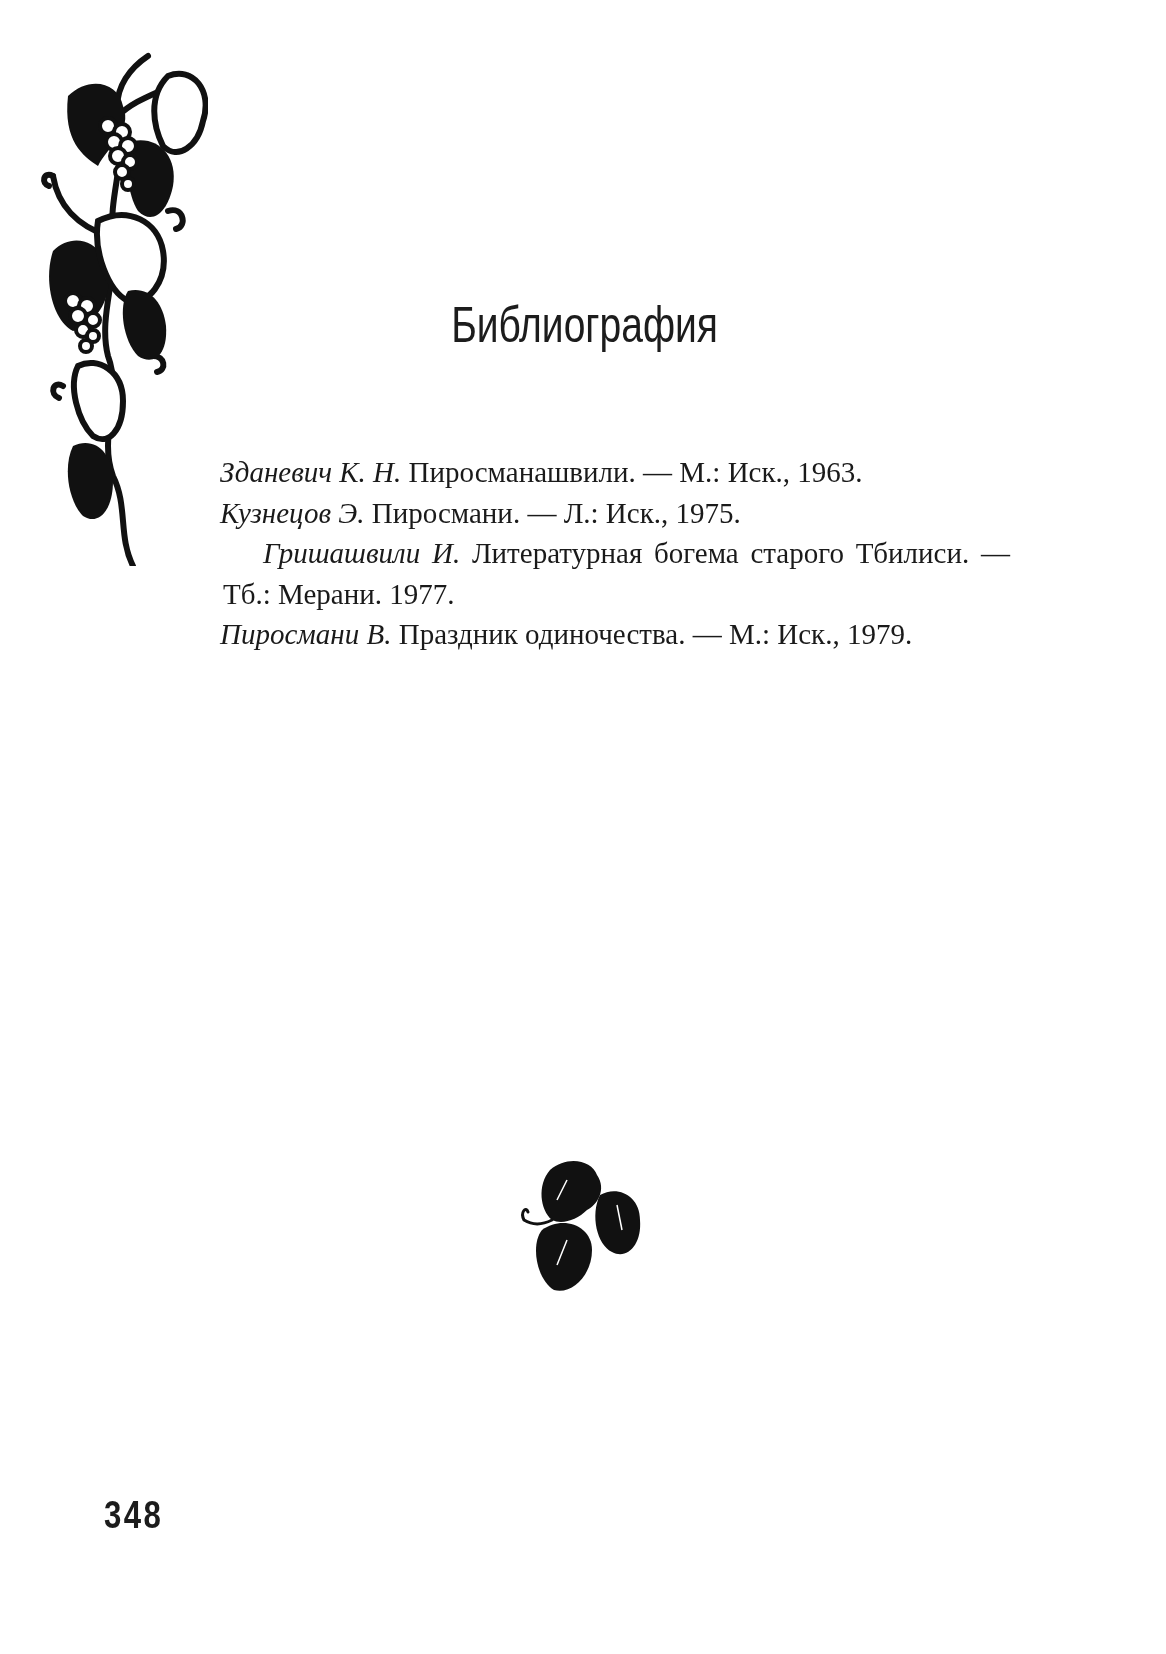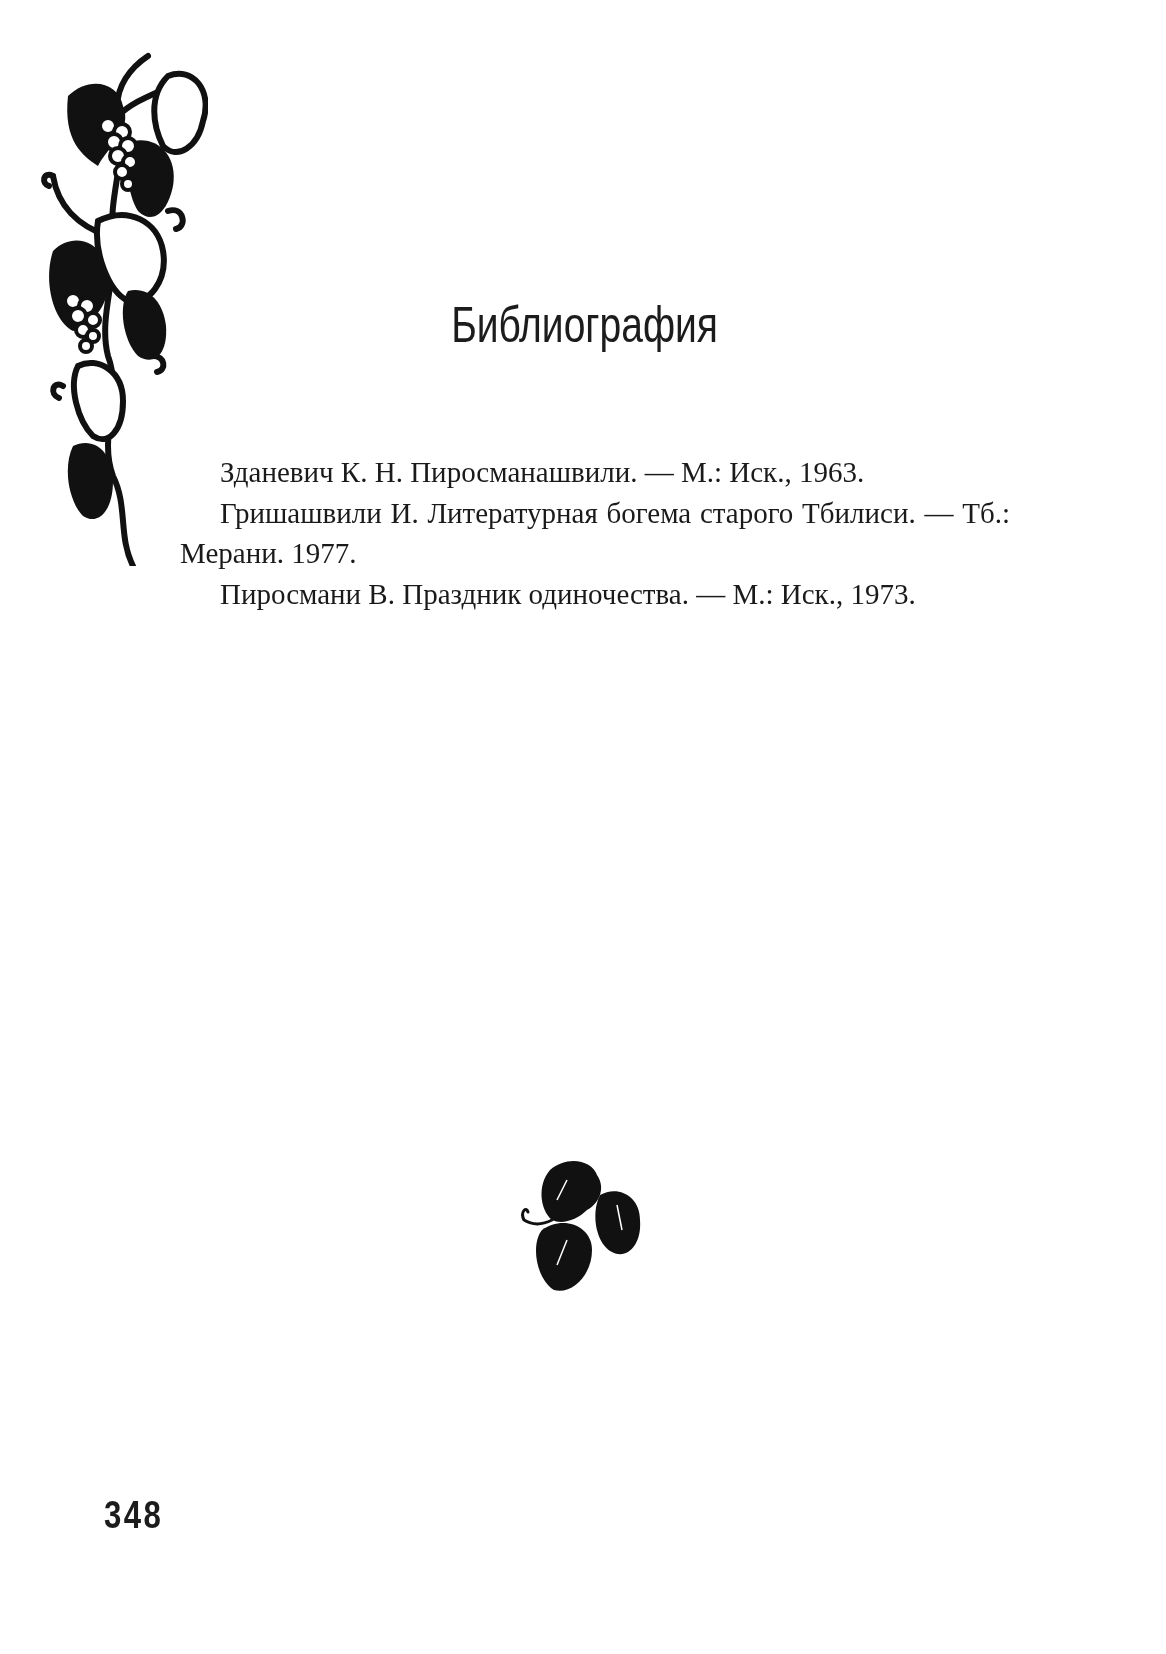--- a/index.html
+++ b/index.html
@@ -11,21 +11,21 @@
     transform: scaleX(0.78); transform-origin: 590px 0;
     color: #1c1c1c; font-weight: normal;
   }
   .entries {
     position: absolute; left: 180px; top: 452px; width: 830px;
     font-family: "Liberation Serif", serif; font-size: 29px; line-height: 40.5px;
     color: #1a1a1a;
   }
   .entry { text-indent: 40px; text-align: justify; margin: 0; }
   .entry.last-justify { text-align-last: left; }
-  .author { }
+  .author { font-style: italic; }
   .leaf { position: absolute; left: 512px; top: 1150px; width: 140px; height: 150px; }
   .page-number {
     position: absolute; left: 104px; top: 1494px;
     font-family: "Liberation Sans", sans-serif; font-size: 38px; font-weight: bold;
     transform: scaleX(0.82); transform-origin: 0 0; letter-spacing: 3px; color: #1c1c1c;
   }
 </style>
 </head>
 <body>
 
@@ -67,22 +67,23 @@
       <circle cx="45" cy="294" r="7"></circle>
       <circle cx="55" cy="300" r="6"></circle>
     <circle cx="48" cy="310" r="6"></circle>
   </g>
 </svg>
 
 <h1 class="title">Библиография</h1>
 
 <div class="entries">
   <p class="entry"><span class="author">Зданевич К. Н.</span><span> Пиросманашвили. — М.: Иск., 1963.</span></p>
-  <p class="entry last-justify" style="hyphens: manual;"><span class="author">Гришашвили И.</span><span> Литературная богема старого Тбили­си. — Тб.: Мерани. 1977.</span></p>
-  <p class="entry last-justify"><span class="author">Пиросмани В.</span><span> Праздник одиночества. — М.: Иск., 1973.</span></p>
+  <p class="entry"><span class="author">Кузнецов Э.</span><span> Пиросмани. — Л.: Иск., 1975.</span></p>
+  <p class="entry last-justify" style="hyphens: manual; margin-left: 43px;"><span class="author">Гришашвили И.</span><span> Литературная богема старого Тбили­си. — Тб.: Мерани. 1977.</span></p>
+  <p class="entry last-justify"><span class="author">Пиросмани В.</span><span> Праздник одиночества. — М.: Иск., 1979.</span></p>
 </div>
 
 <svg class="leaf" viewBox="0 0 140 150" xmlns="http://www.w3.org/2000/svg">
   <g fill="#111">
     <path d="M38 20 C55 5 80 10 85 25 C95 40 85 55 75 60 C65 70 50 75 40 70 C28 60 25 35 38 20 Z"></path>
     <path d="M88 45 C105 35 128 45 128 70 C130 95 115 110 100 102 C85 95 78 65 88 45 Z"></path>
     <path d="M30 80 C50 65 80 75 80 100 C80 125 60 145 42 140 C25 130 18 95 30 80 Z"></path>
   </g>
   <g fill="none" stroke="#111" stroke-width="3" stroke-linecap="round">
     <path d="M40 70 C30 75 20 75 12 70 C8 62 14 56 16 62"></path>

